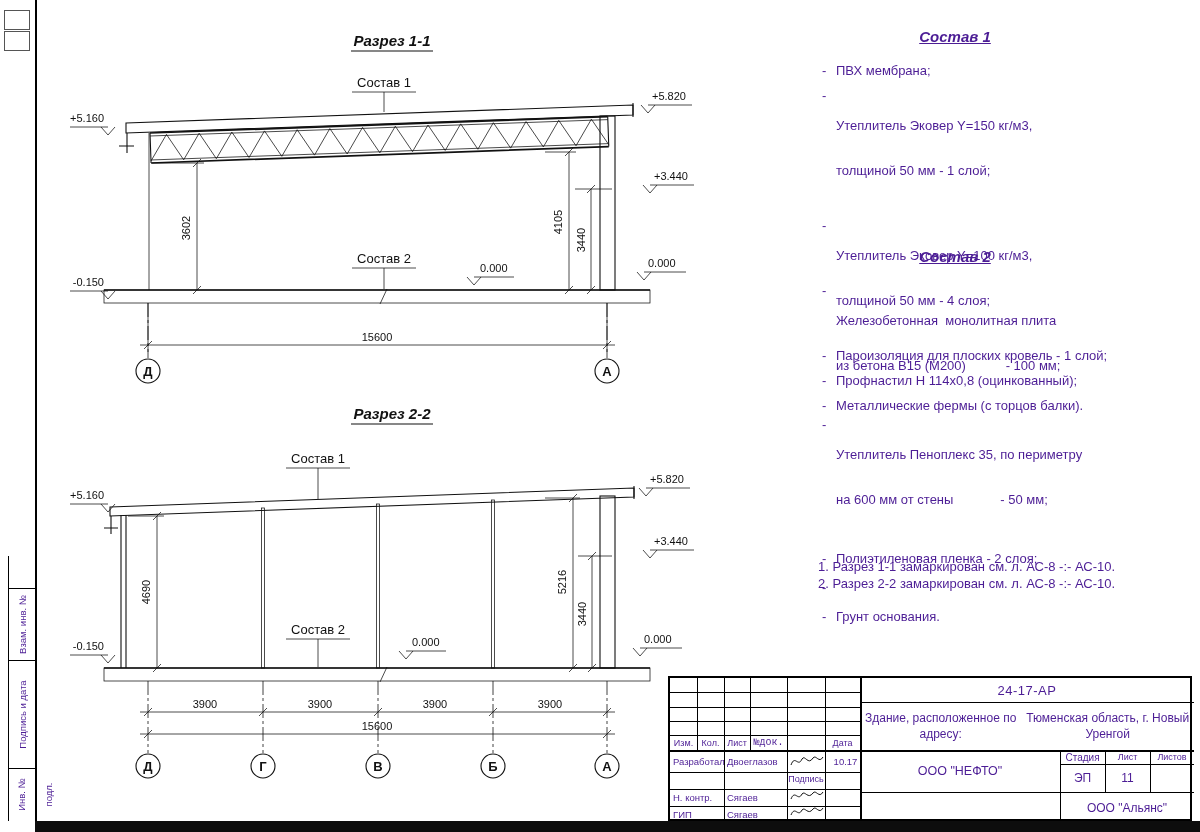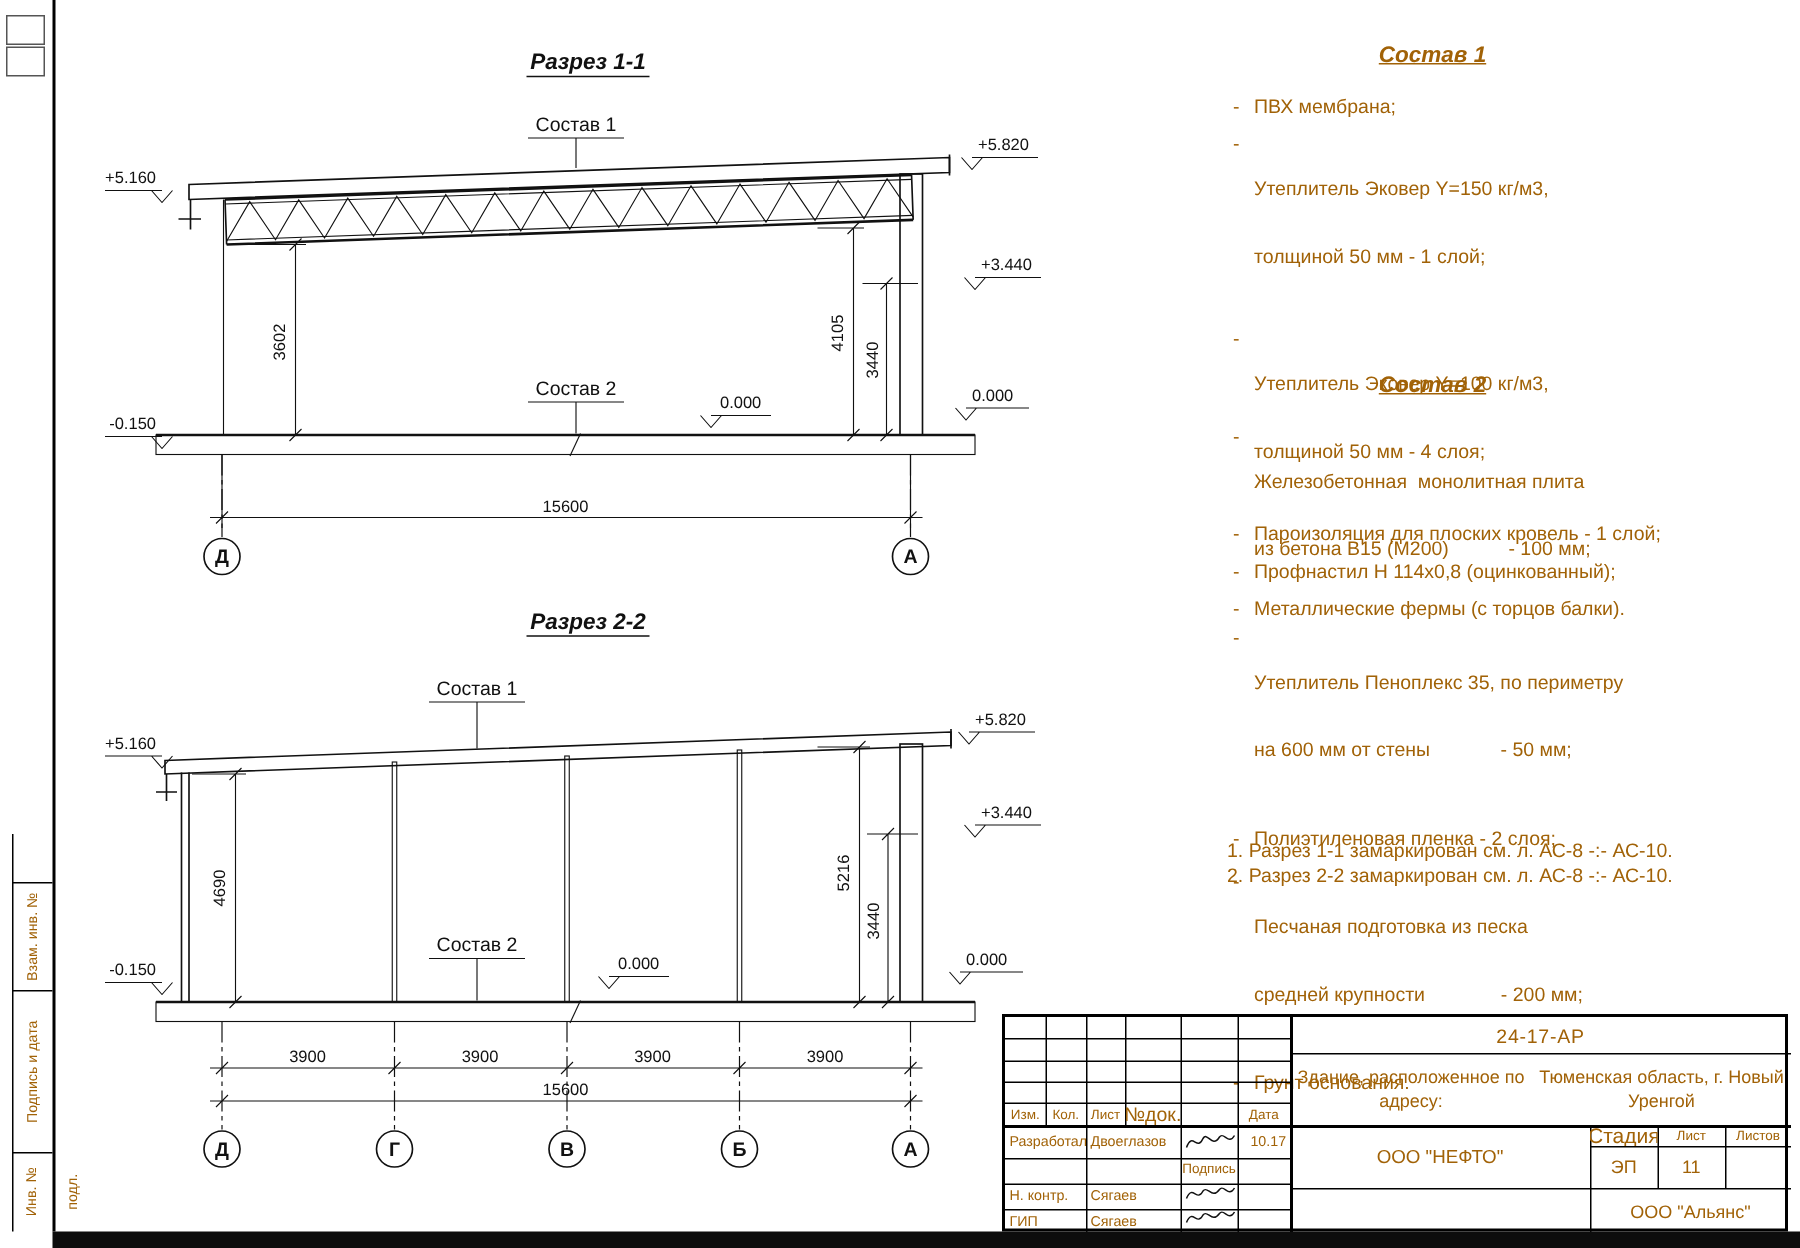--- a/index.html
+++ b/index.html
@@ -1,17 +1,17 @@
 <!DOCTYPE html>
 <html><head>
 <meta charset="utf-8">
 <style>
   html,body{margin:0;padding:0;background:#f2f2f2;}
   .page{position:relative;width:1200px;height:832px;background:#ffffff;overflow:hidden;
-        font-family:"Liberation Sans",sans-serif;color:#a16207;}
+        font-family:"Liberation Sans",sans-serif;color:#4c1d95;}
   svg text{fill:#111;}
   .sT{font:italic 700 15px "Liberation Sans",sans-serif;}
   .sL{font:13px "Liberation Sans",sans-serif;}
   .sD{font:11px "Liberation Sans",sans-serif;}
   .sE{font:11px "Liberation Sans",sans-serif;}
   .sG{font:700 13px "Liberation Sans",sans-serif;}
   .thick{stroke:#111;stroke-width:1.7;fill:none;}
   .med{stroke:#111;stroke-width:1.1;fill:none;}
   .thin{stroke:#111;stroke-width:0.75;fill:none;}
   .axis{stroke:#111;stroke-width:0.8;fill:none;stroke-dasharray:14 3 3 3;}
@@ -298,24 +298,20 @@
         <div>Утеплитель Пеноплекс 35, по периметру</div>
         <div>на 600 мм от стены             - 50 мм;</div>
       </div>
     </div>
     <div class="li">
       <span class="dash">-</span>
       <div class="li-text"><div>Полиэтиленовая пленка - 2 слоя;</div></div>
     </div>
     <div class="li">
       <span class="dash">-</span>
-      <div class="li-text">
-        <div>Песчаная подготовка из песка</div>
-        <div>средней крупности              - 200 мм;</div>
-      </div>
     </div>
     <div class="li">
       <span class="dash">-</span>
       <div class="li-text"><div>Грунт основания.</div></div>
     </div>
   </div>
 
   <div class="notes">
     <div>1. Разрез 1-1 замаркирован см. л. АС-8 -:- АС-10.</div>
     <div>2. Разрез 2-2 замаркирован см. л. АС-8 -:- АС-10.</div>
@@ -340,21 +336,21 @@
     <div class="tb-h" style="left:0;top:72px;width:524px;height:2px;"></div>
     <div class="tb-h" style="left:0;top:94px;width:190px;"></div>
     <div class="tb-h" style="left:0;top:111px;width:190px;"></div>
     <div class="tb-h" style="left:0;top:128px;width:190px;"></div>
     <div class="tb-h" style="left:390px;top:86px;width:134px;"></div>
     <div class="tb-h" style="left:190px;top:114px;width:334px;"></div>
 
     <div class="tb-cell c-center" style="left:0;top:57px;width:27px;height:15px;font-size:9px;">Изм.</div>
     <div class="tb-cell c-center" style="left:27px;top:57px;width:27px;height:15px;font-size:9px;">Кол.</div>
     <div class="tb-cell c-center" style="left:54px;top:57px;width:26px;height:15px;font-size:9px;">Лист</div>
-    <div class="tb-cell c-center" style="left:80px;top:57px;width:37px;height:15px;font-size:13px;">№док.</div>
+    <div class="tb-cell c-center" style="left:80px;top:57px;width:37px;height:15px;font-size:10px;font-family:Liberation Mono, monospace;">№док.</div>
     <div class="tb-cell c-center" style="left:117px;top:57px;width:38px;height:15px;font-size:9px;margin-top:36px;">Подпись</div>
     <div class="tb-cell c-center" style="left:155px;top:57px;width:35px;height:15px;font-size:9px;">Дата</div>
 
     <div class="tb-cell c-left" style="left:0;top:72px;width:54px;height:22px;font-size:9.5px;">Разработал</div>
     <div class="tb-cell c-left" style="left:54px;top:72px;width:63px;height:22px;font-size:9.5px;">Двоеглазов</div>
     <div class="tb-cell c-center" style="left:155px;top:72px;width:41px;height:22px;font-size:9.5px;">10.17</div>
     <div class="tb-cell c-left" style="left:0;top:111px;width:54px;height:17px;font-size:9.5px;">Н. контр.</div>
     <div class="tb-cell c-left" style="left:54px;top:111px;width:63px;height:17px;font-size:9.5px;">Сягаев</div>
     <div class="tb-cell c-left" style="left:0;top:128px;width:54px;height:17px;font-size:9.5px;">ГИП</div>
     <div class="tb-cell c-left" style="left:54px;top:128px;width:63px;height:17px;font-size:9.5px;">Сягаев</div>
@@ -368,21 +364,21 @@
     <svg class="sig" style="left:119px;top:126px;" width="36" height="16" viewBox="0 0 36 16">
       <path d="M2 11 C6 1 9 14 13 6 C16 2 19 12 24 5 C27 1 30 11 34 4" stroke="#111" stroke-width="1" fill="none"></path>
     </svg>
 
     <div class="tb-cell c-center" style="left:190px;top:0;width:334px;height:24px;font-size:13px;letter-spacing:0.5px;">24-17-АР</div>
     <div class="tb-cell c-center" style="left:190px;top:24px;width:334px;height:48px;font-size:12px;justify-content:center;line-height:16px;">
       <div>Здание, расположенное по адресу:</div>
       <div>Тюменская область, г. Новый Уренгой</div>
     </div>
     <div class="tb-cell c-center" style="left:190px;top:72px;width:200px;height:42px;font-size:12.5px;">ООО "НЕФТО"</div>
-    <div class="tb-cell c-center" style="left:390px;top:72px;width:45px;height:14px;font-size:14px;">Стадия</div>
+    <div class="tb-cell c-center" style="left:390px;top:72px;width:45px;height:14px;font-size:10px;">Стадия</div>
     <div class="tb-cell c-center" style="left:435px;top:72px;width:45px;height:14px;font-size:9px;">Лист</div>
     <div class="tb-cell c-center" style="left:480px;top:72px;width:44px;height:14px;font-size:9px;">Листов</div>
     <div class="tb-cell c-center" style="left:390px;top:86px;width:45px;height:28px;font-size:12px;">ЭП</div>
     <div class="tb-cell c-center" style="left:435px;top:86px;width:45px;height:28px;font-size:12px;">11</div>
     <div class="tb-cell c-center" style="left:480px;top:86px;width:44px;height:28px;font-size:12px;"></div>
     <div class="tb-cell c-center" style="left:390px;top:114px;width:134px;height:31px;font-size:12px;">ООО "Альянс"</div>
   </div>
 
   <div class="vframe"></div>
   <div class="corner-box" style="left:4px;top:10px;width:24px;height:18px;"></div>

